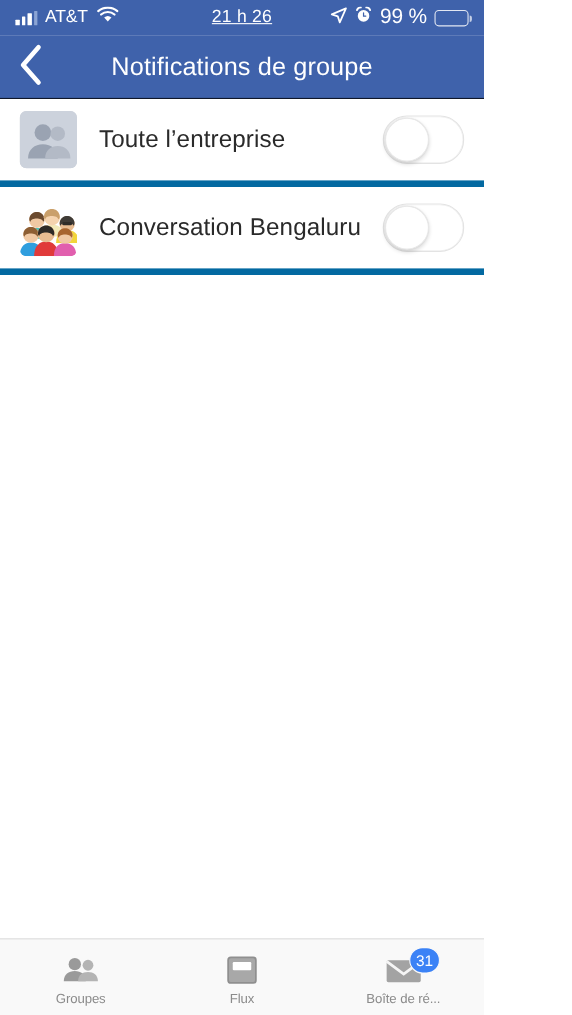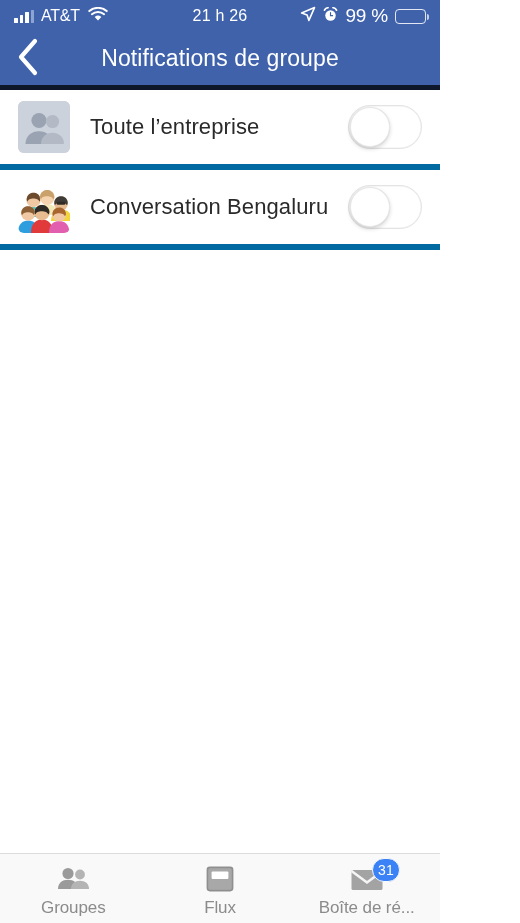--- a/index.html
+++ b/index.html
@@ -57,20 +57,21 @@
     color: #ffffff;
   }
   .wifi-icon { margin-left: 1px; display: block; }
   .status-center {
     position: absolute;
     left: 0; right: 0;
     text-align: center;
     font-size: 16px;
     letter-spacing: 0.2px;
     pointer-events: none;
+    text-decoration: underline;
   }
   .status-right {
     margin-left: auto;
     display: flex;
     align-items: center;
     gap: 7px;
   }
   .battery-pct { font-size: 19px; letter-spacing: -0.2px; }
   .battery {
     width: 31px;
@@ -98,21 +99,21 @@
   }
 
   
   .nav-bar {
     height: 58px;
     flex: 0 0 58px;
     background: #3f62ab;
     display: flex;
     align-items: center;
     position: relative;
-    border-bottom: 5px solid #0f172a;
+    border-bottom: 1px solid #0f172a;
   }
   .back-btn {
     width: 56px;
     height: 58px;
     display: flex;
     align-items: center;
     justify-content: center;
     cursor: pointer;
     background: transparent;
     border: none;
@@ -216,21 +217,21 @@
     padding-top: 4px;
   }
   .tab-icon {
     height: 30px;
     display: flex;
     align-items: center;
     justify-content: center;
     position: relative;
   }
   .tab-label {
-    font-size: 17px;
+    font-size: 12px;
     color: #8b8b8b;
     letter-spacing: -0.1px;
     white-space: nowrap;
     max-width: 104px;
     overflow: hidden;
     text-overflow: ellipsis;
   }
   .tab.active .tab-label { color: #3b5998; }
   .badge {
     position: absolute;

